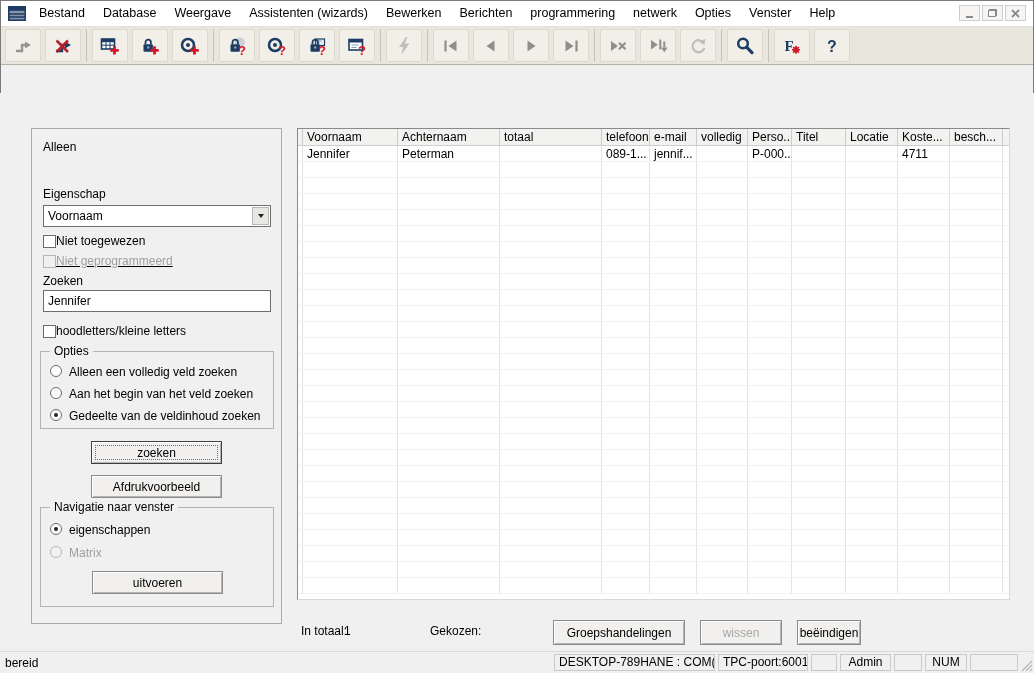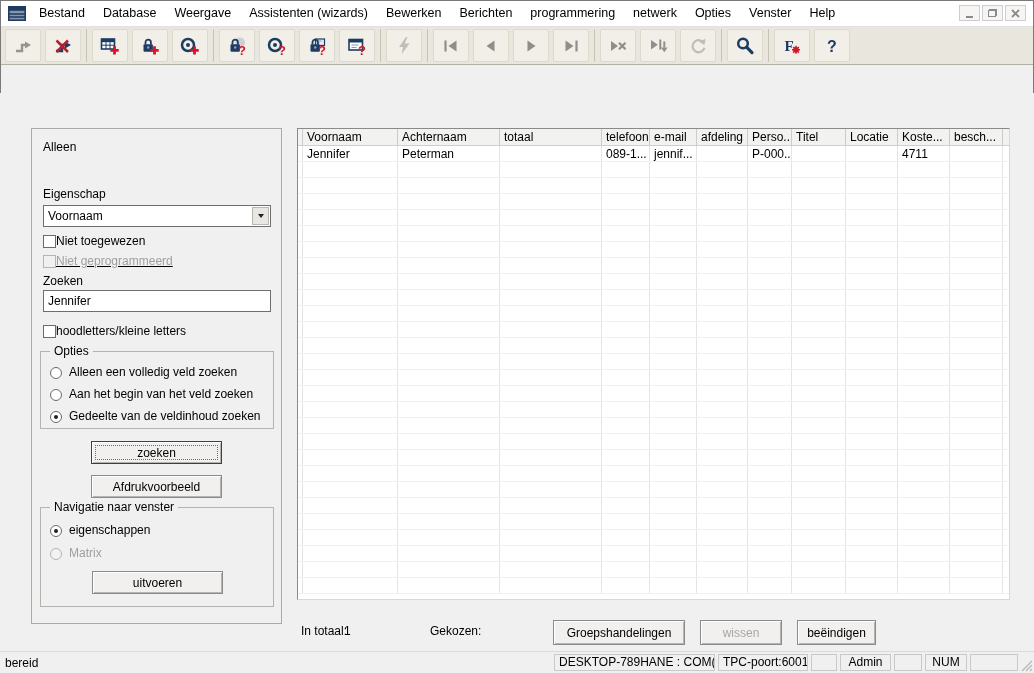--- a/index.html
+++ b/index.html
@@ -41,21 +41,21 @@
   .lbl { position:absolute; font-size:12px; white-space:nowrap; }
   .lbl.dis, .dis-text { color:#9f9f9f; }
   .combo { position:absolute; left:11px; width:228px; height:22px; background:#fff; border:1px solid #6e6e6e; }
   .combo .val { position:absolute; left:4px; top:3px; }
   .combo .dd { position:absolute; right:1px; top:1px; width:17px; height:18px; background:#e9e7e3; border:1px solid #b9b7b2; display:flex; align-items:center; justify-content:center; }
   .arrow-down { width:0; height:0; border-left:3.5px solid transparent; border-right:3.5px solid transparent; border-top:4.5px solid #222; }
   .textbox { position:absolute; left:11px; width:228px; height:22px; background:#fff; border:1px solid #6e6e6e; padding:3px 0 0 4px; }
   .chkrow { position:absolute; display:flex; align-items:center; }
   .chk { width:13px; height:13px; background:#fff; border:1px solid #6b6b6b; }
   .chk.dis { border-color:#b5b5b5; background:#f0f0f0; }
-  .radrow { position:absolute; display:flex; align-items:flex-end; gap:7px; }
+  .radrow { position:absolute; display:flex; align-items:flex-start; gap:7px; }
   .rad { width:12px; height:12px; border-radius:50%; background:#fff; border:1px solid #6b6b6b; position:relative; }
   .rad.on::after { content:''; position:absolute; inset:3px; border-radius:50%; background:#222; }
   .rad.dis { border-color:#b5b5b5; background:#f2f2f2; }
   .grp { position:absolute; border:1px solid #b5b3ad; }
   .grp-legend { position:absolute; top:-8px; left:9px; background:#f0f0f0; padding:0 4px; font-size:12px; }
   .btn { position:absolute; background:#f1f0ee; border:1px solid #8b8b8b; box-shadow:inset 1px 1px 0 #ffffff, inset -1px -1px 0 #b4b4b4; display:flex; align-items:center; justify-content:center; font-size:12px; }
   .btn.default { border-color:#3f3f3f; }
   .btn .focus-rect { position:absolute; inset:3px; border:1px dotted #6e6e6e; }
   .btn.dis { color:#a7a7a7; }
 
@@ -336,21 +336,21 @@
     </div>
 
     <div class="table-wrap">
       <div class="thead" id="thead">
           <div class="th" style="width: 5px;"></div>
           <div class="th" style="width: 95px;">Voornaam</div>
           <div class="th" style="width: 102px;">Achternaam</div>
           <div class="th" style="width: 102px;">totaal</div>
           <div class="th" style="width: 48px;">telefoon</div>
           <div class="th" style="width: 47px;">e-mail</div>
-          <div class="th" style="width: 51px;">afdeling</div>
+          <div class="th" style="width: 51px;">volledig</div>
           <div class="th" style="width: 44px;">Perso...</div>
           <div class="th" style="width: 54px;">Titel</div>
           <div class="th" style="width: 52px;">Locatie</div>
           <div class="th" style="width: 52px;">Koste...</div>
           <div class="th" style="width: 53px;">besch...</div>
         </div>
       <div id="tbody">
           <div class="tr">
             <div class="td" style="width: 5px;"></div>
             <div class="td" style="width: 95px;">Jennifer</div>
@@ -748,21 +748,21 @@
 
     <span class="ft-label" style="left:301px; top:531px;">In totaal:</span>
     <span class="ft-label" style="left:344px; top:531px;">1</span>
     <span class="ft-label" style="left:430px; top:531px;">Gekozen:</span>
     <div class="btn ft-btn" style="left:553px; top:527px; width:132px;">
       <span>Groepshandelingen</span>
     </div>
     <div class="btn ft-btn dis" style="left:700px; top:527px; width:82px;">
       <span>wissen</span>
     </div>
-    <div class="btn ft-btn" style="left:797px; top:527px; width:79px;">
+    <div class="btn ft-btn" style="left:797px; top:527px; width:64px;">
       <span>beëindigen</span>
     </div>
   </div>
 
   <div class="statusbar">
     <span class="sb-ready">bereid</span>
     <div class="sb-panels" id="sb-panels">
         <div class="sb-panel" style="width: 161px;">DESKTOP-789HANE : COM(*)</div>
         <div class="sb-panel" style="width: 90px;">TPC-poort:6001</div>
         <div class="sb-panel" style="width: 26px;"></div>

